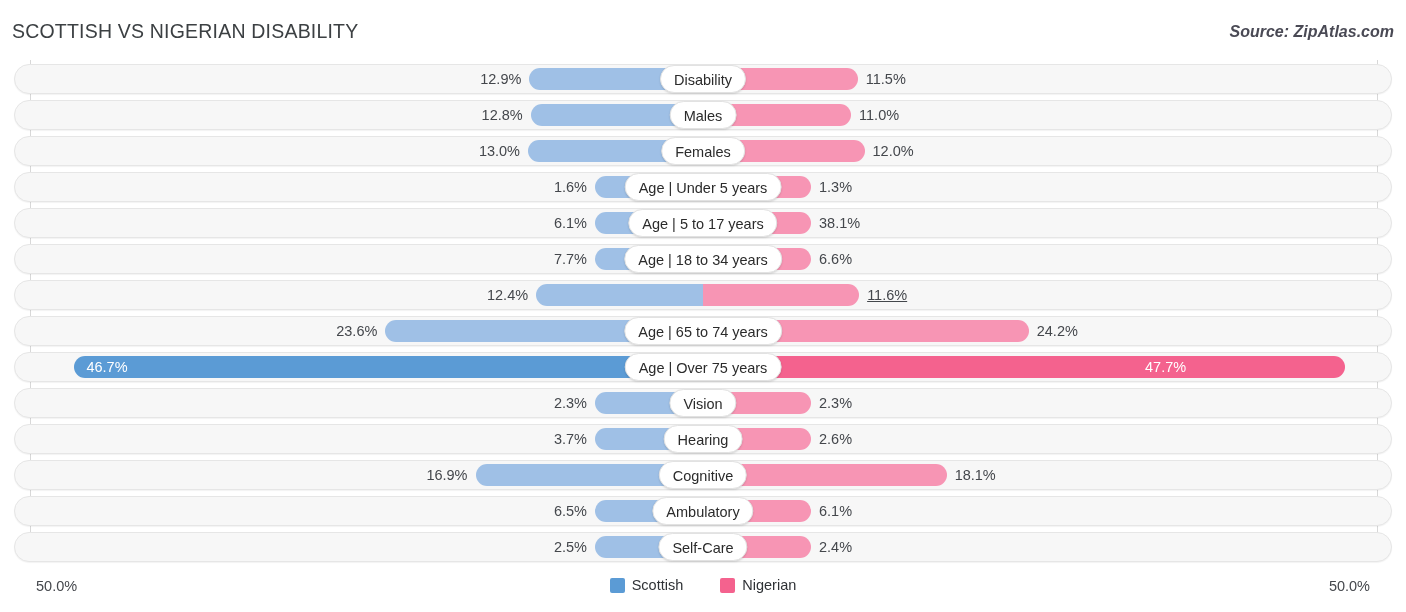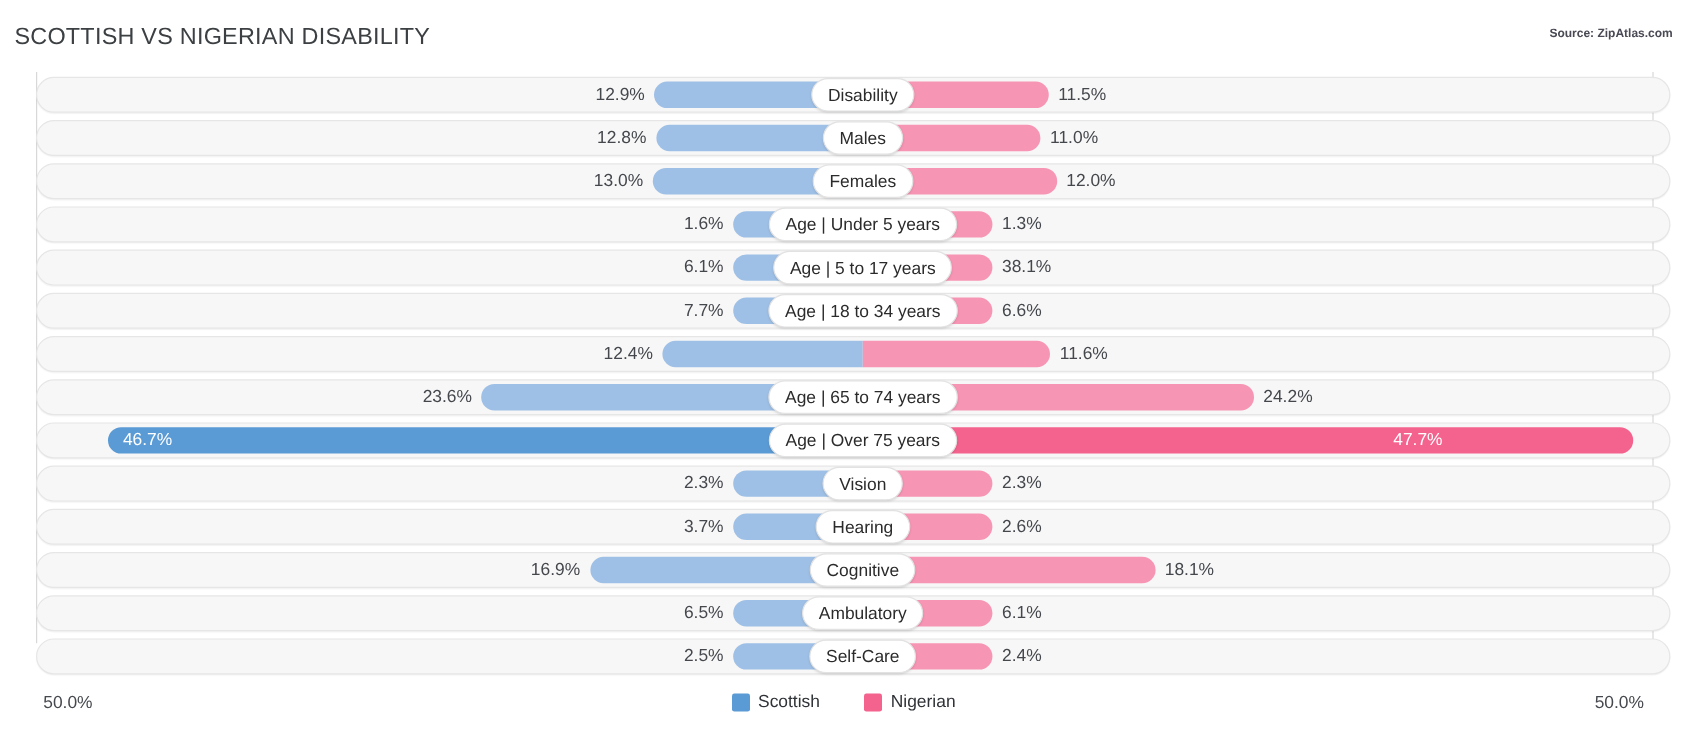--- a/index.html
+++ b/index.html
@@ -28,21 +28,22 @@
     position: absolute;
     left: 12px; top: 20px;
     font-size: 19.5px;
     letter-spacing: 0.2px;
     color: #3c4043;
     white-space: nowrap;
   }
   #source-label {
     position: absolute;
     right: 12px; top: 23px;
-    font-size: 10px;
+    font-size: 16px;
+    font-style: italic;
     font-weight: bold;
     color: #4a4a55;
     white-space: nowrap;
   }
 
   
   #plot {
     position: absolute;
     left: 0; top: 60px;
     width: 1406px; height: 512px;
@@ -59,21 +60,20 @@
   #rows {
     position: absolute;
     left: 0; top: 4px;
     width: 1406px;
   }
 
   .row {
     position: relative;
     height: 30px;
     margin-bottom: 6px;
-    margin-left: 16px;
   }
   
   .track {
     position: absolute;
     left: 14px; right: 14px;
     top: 0; height: 30px;
     border-radius: 15px;
     background: #f7f7f7;
     border: 1px solid #e6e6e6;
     box-shadow: 0 1px 1px rgba(0,0,0,0.05);
@@ -233,21 +233,21 @@
           <div class="bar bar-right" style="left: 703px; width: 108px;"></div>
           <div class="val val-left" style="left: 467px; width: 120px;">7.7%</div>
           <div class="val val-right" style="left: 819px; width: 120px;">6.6%</div>
           <div class="pill" style="left: 703px;">Age | 18 to 34 years</div>
         </div>
         <div class="row">
           <div class="track"></div>
           <div class="bar bar-left" style="left: 536.096px; width: 166.904px;"></div>
           <div class="bar bar-right" style="left: 703px; width: 156.136px;"></div>
           <div class="val val-left" style="left: 408.096px; width: 120px;">12.4%</div>
-          <div class="val val-right" style="left: 867.136px; width: 120px;">11.6%</div>
+          <div class="val val-right" style="left: 867.136px; width: 120px; text-decoration: underline;">11.6%</div>
         </div>
         <div class="row">
           <div class="track"></div>
           <div class="bar bar-left" style="left: 385.344px; width: 317.656px;"></div>
           <div class="bar bar-right" style="left: 703px; width: 325.732px;"></div>
           <div class="val val-left" style="left: 257.344px; width: 120px;">23.6%</div>
           <div class="val val-right" style="left: 1036.73px; width: 120px;">24.2%</div>
           <div class="pill" style="left: 703px;">Age | 65 to 74 years</div>
         </div>
         <div class="row hl">

